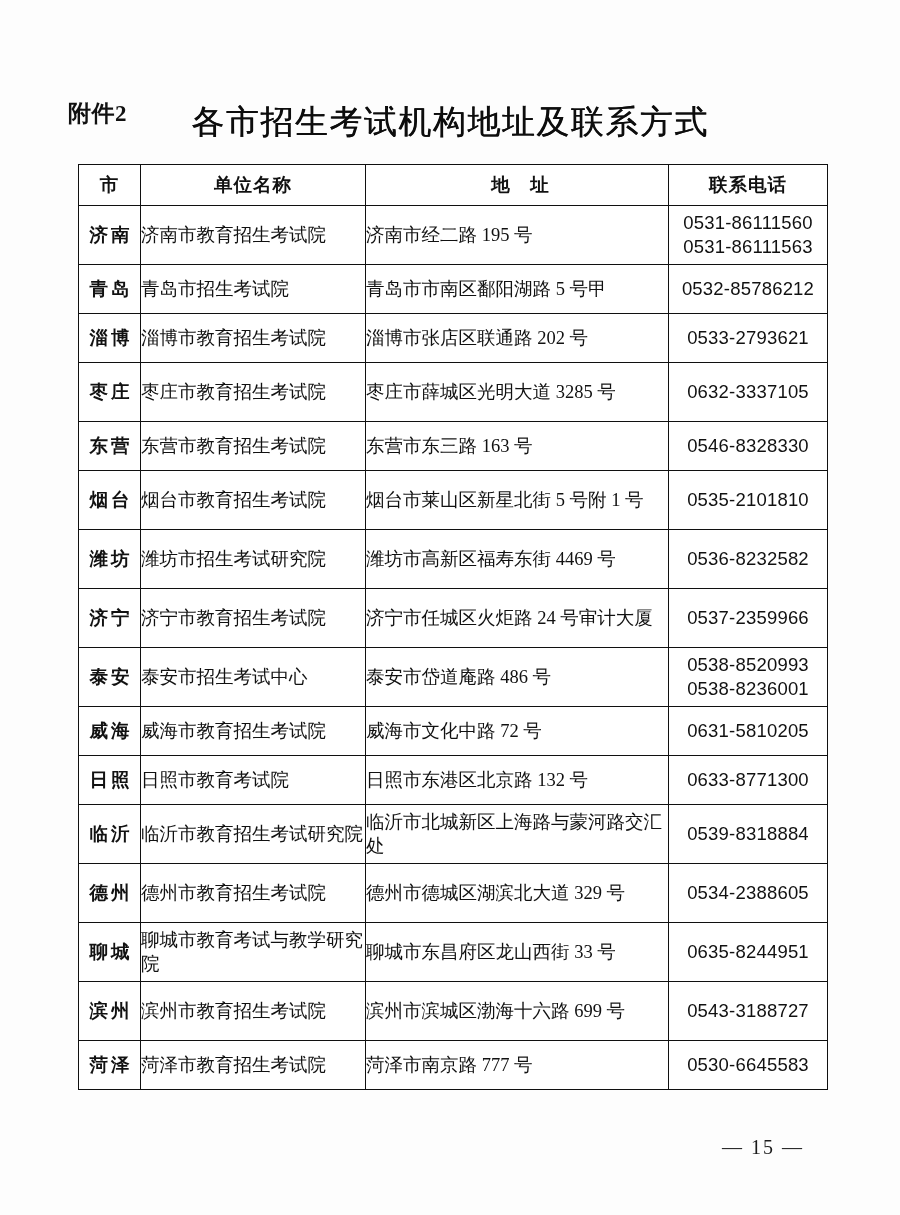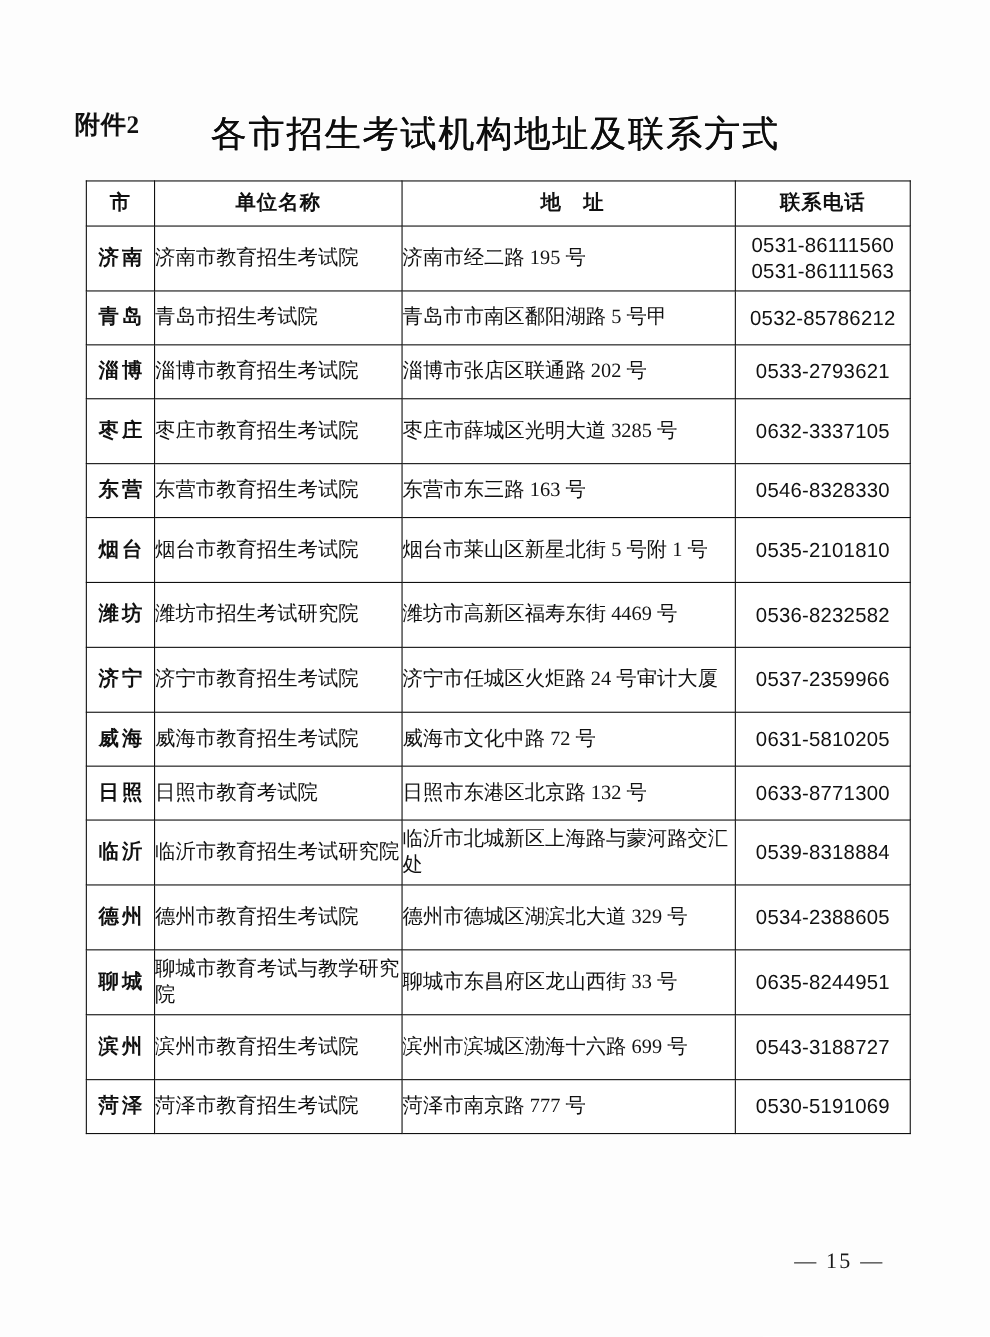--- a/index.html
+++ b/index.html
@@ -221,20 +221,29 @@
             </td>
           </tr>
           <tr class="row-tall">
             <td class="cell-city">济宁</td>
             <td class="cell-unit">济宁市教育招生考试院</td>
             <td class="cell-addr">济宁市任城区火炬路 24 号审计大厦</td>
             <td class="cell-phone">
               <span class="phone-line">0537-2359966</span>
             </td>
           </tr>
+          <tr class="row-tall">
+            <td class="cell-city">泰安</td>
+            <td class="cell-unit">泰安市招生考试中心</td>
+            <td class="cell-addr">泰安市岱道庵路 486 号</td>
+            <td class="cell-phone">
+              <span class="phone-line">0538-8520993</span>
+              <span class="phone-line">0538-8236001</span>
+            </td>
+          </tr>
           <tr class="row-std">
             <td class="cell-city">威海</td>
             <td class="cell-unit">威海市教育招生考试院</td>
             <td class="cell-addr">威海市文化中路 72 号</td>
             <td class="cell-phone">
               <span class="phone-line">0631-5810205</span>
             </td>
           </tr>
           <tr class="row-std">
             <td class="cell-city">日照</td>
@@ -274,21 +283,21 @@
             <td class="cell-addr">滨州市滨城区渤海十六路 699 号</td>
             <td class="cell-phone">
               <span class="phone-line">0543-3188727</span>
             </td>
           </tr>
           <tr class="row-std">
             <td class="cell-city">菏泽</td>
             <td class="cell-unit">菏泽市教育招生考试院</td>
             <td class="cell-addr">菏泽市南京路 777 号</td>
             <td class="cell-phone">
-              <span class="phone-line">0530-5191069</span>
+              <span class="phone-line">0530-6645583</span>
             </td>
           </tr>
         </tbody>
     </table>
   </div>
 
   <div class="page-number">— 15 —</div>
 
   <div class="watermark">
     <span>头条</span><span class="wm-at">@</span><span>齐鲁晚报</span>

